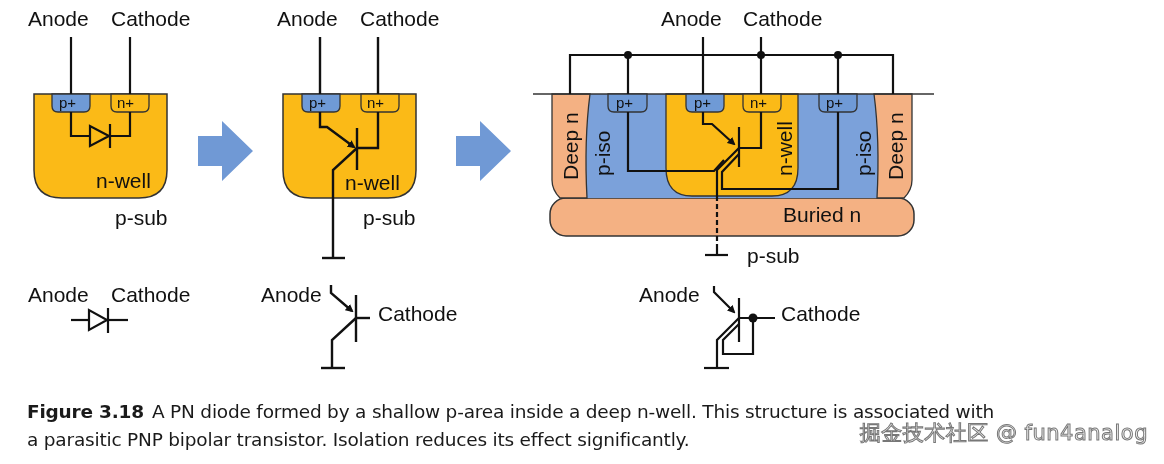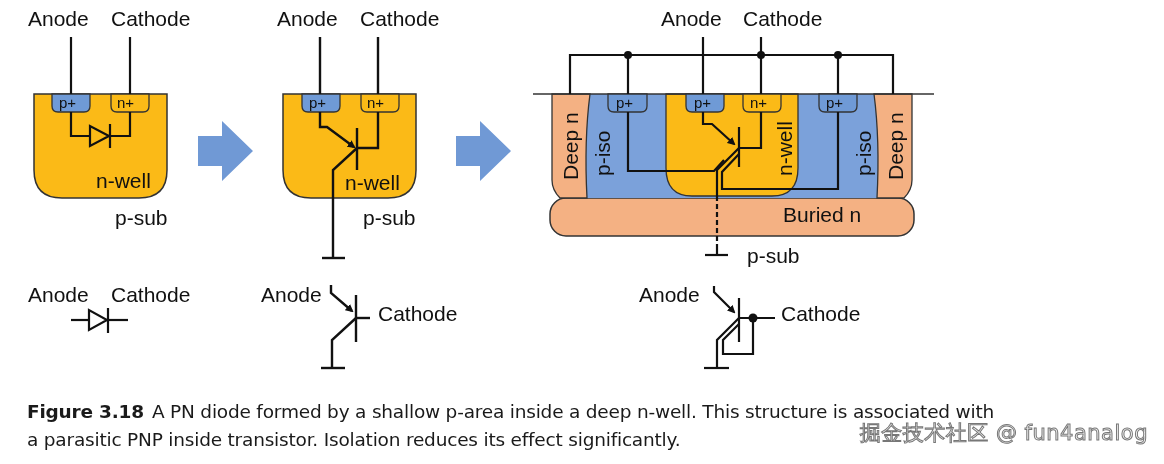--- a/index.html
+++ b/index.html
@@ -156,16 +156,16 @@
       <polyline points="739,318 717,340 717,368"></polyline>
       <polyline points="739,324 723,340 723,354 753,354 753,318"></polyline>
       <line x1="704" y1="368" x2="729" y2="368"></line>
     </g>
     <circle cx="753" cy="318" r="4.5" fill="#111"></circle>
   </g>
 </svg>
 
 <div class="caption">
   <span class="fig-num">Figure 3.18</span><span>A PN diode formed by a shallow p-area inside a deep n-well. This structure is associated with</span><br>
-  <span>a parasitic PNP inside transistor. Isolation reduces its effect significantly.</span>
+  <span>a parasitic PNP bipolar transistor. Isolation reduces its effect significantly.</span>
 </div>
 
 <div class="watermark">掘金技术社区 @ fun4analog</div>
 
 </body></html>

